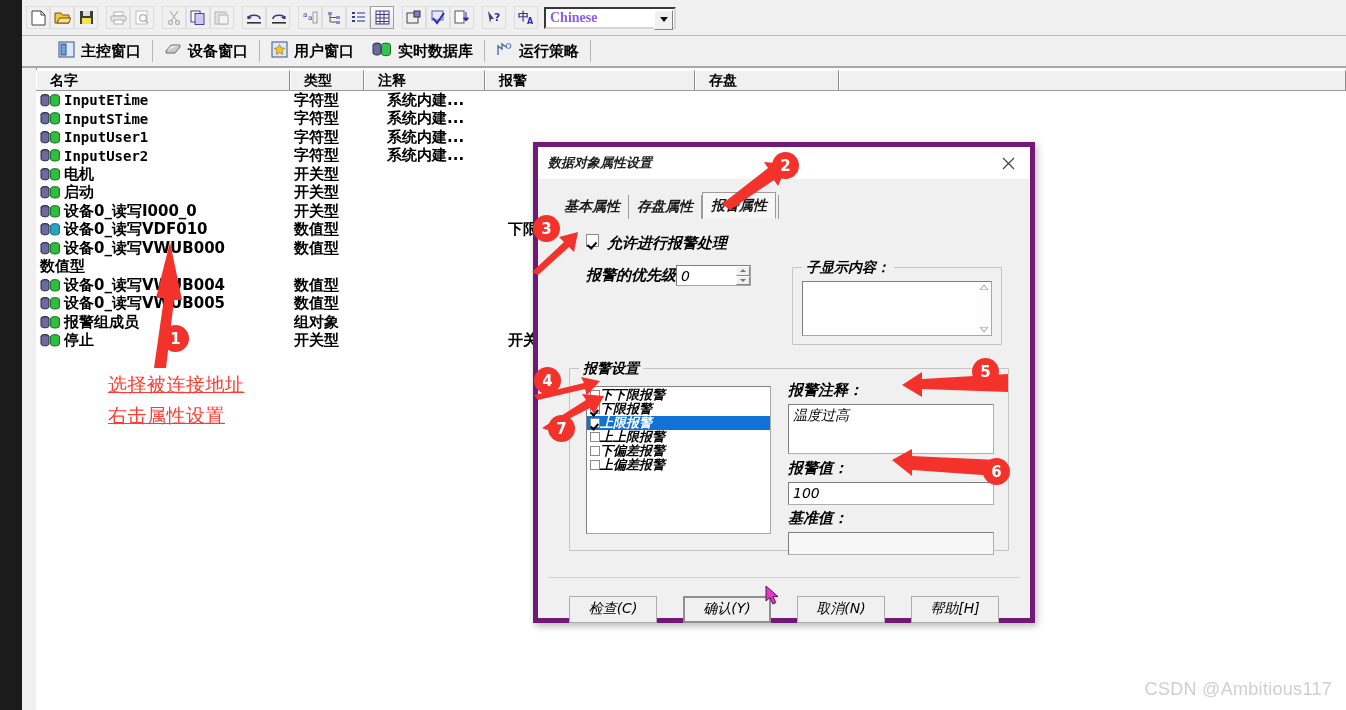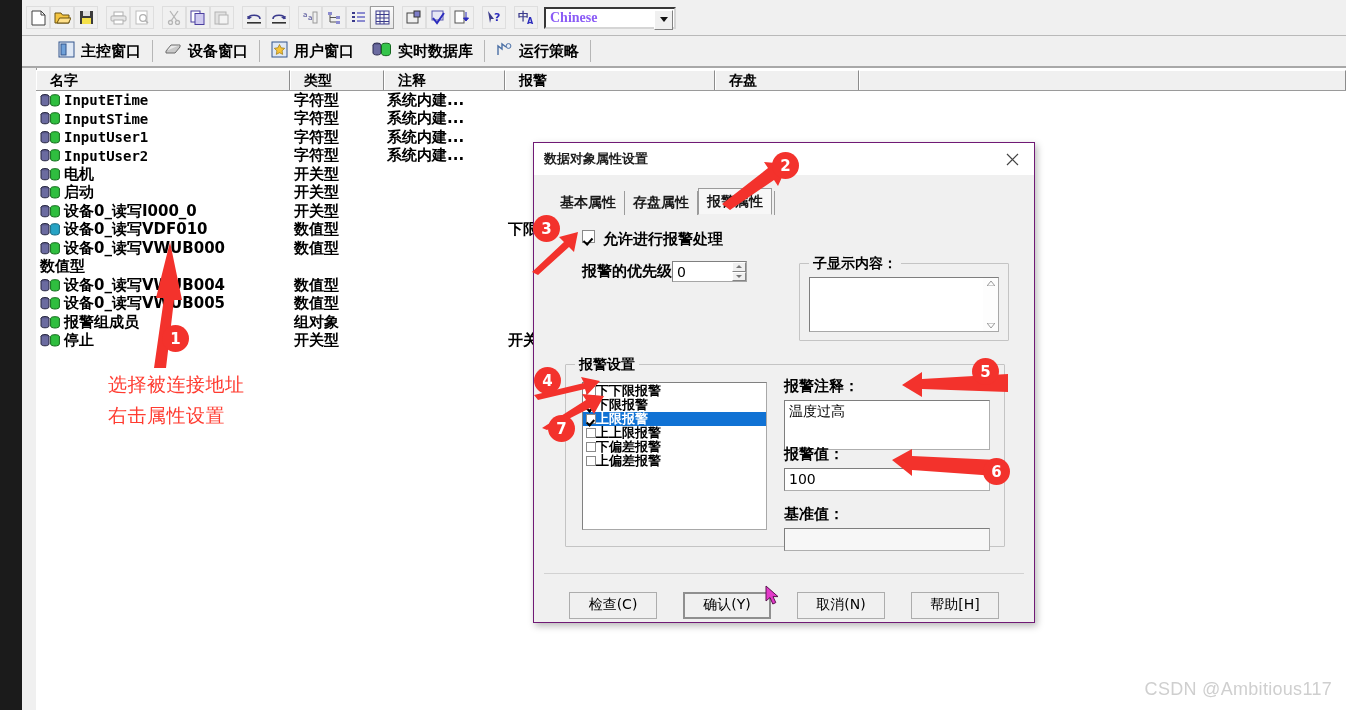--- a/index.html
+++ b/index.html
@@ -49,25 +49,25 @@
   .cell-name{width:254px;display:flex;align-items:center;gap:2px;padding-left:4px;box-sizing:border-box;}
   .cell-type{width:93px;box-sizing:border-box;padding-left:4px;}
   .cell-note{width:121px;box-sizing:border-box;padding-left:4px;}
   .cell-alarm{width:210px;box-sizing:border-box;padding-left:4px;}
   .cell-save{width:160px;box-sizing:border-box;padding-left:4px;}
   .celltxt{font-size:15px;font-weight:bold;color:#000;font-family:"DejaVu Sans",sans-serif;white-space:nowrap;}
   .celltxt.mono{font-family:"DejaVu Sans Mono",monospace;font-size:14px;}
 
   
   .redtext{position:absolute;font-size:19px;color:#ff3b30;font-weight:500;
-           font-family:"DejaVu Sans",sans-serif;white-space:nowrap;letter-spacing:.5px;}
+           font-family:"DejaVu Sans",sans-serif;white-space:nowrap;letter-spacing:.5px;text-decoration:underline;}
 
   
   .dlg{position:absolute;left:533px;top:142px;width:502px;height:481px;background:#701a75;
-       border:1px solid #701a75;box-shadow:2px 3px 7px rgba(0,0,0,.28);box-sizing:border-box;}
+       border:5px solid #701a75;box-shadow:2px 3px 7px rgba(0,0,0,.28);box-sizing:border-box;font-style:italic;}
   .dlg-title{height:32px;background:#ffffff;display:flex;align-items:center;
              padding:0 0 0 10px;box-sizing:border-box;position:relative;}
   .dlg-title .t{font-size:13px;color:#202020;font-weight:bold;font-family:"DejaVu Sans",sans-serif;}
   .dlg-close{position:absolute;right:0;top:0;width:44px;height:32px;display:flex;align-items:center;justify-content:center;}
   .dlg-body{position:absolute;left:0;top:32px;right:0;bottom:0;background:#f0f0f0;}
 
   .tabs{position:absolute;left:18px;top:14px;display:flex;align-items:flex-end;height:26px;}
   .tab{height:24px;padding:0 8px;display:flex;align-items:center;font-size:14px;font-weight:bold;
        color:#1a1a1a;font-family:"DejaVu Sans",sans-serif;border-right:1px solid #9b9b9b;}
   .tab.active{background:#f7f7f7;border:1px solid #9b9b9b;border-bottom-color:#f0f0f0;height:25px;}
@@ -83,21 +83,21 @@
         border-left-color:#7f7f7f;display:flex;align-items:center;box-sizing:border-box;position:relative;}
   .spin span{font-size:14px;padding-left:4px;color:#000;font-family:"DejaVu Sans",sans-serif;}
   .spin .btns{position:absolute;right:0;top:0;width:14px;height:19px;display:flex;flex-direction:column;}
   .spin .btns div{flex:1;background:#f0f0f0;border:1px solid #fff;border-right-color:#858585;
         border-bottom-color:#858585;display:flex;align-items:center;justify-content:center;box-sizing:border-box;}
 
   .grp{position:absolute;border:1px solid #c4c4c4;border-radius:1px;box-sizing:border-box;}
   .grp > .gt{position:absolute;top:-9px;left:9px;background:#f0f0f0;padding:0 4px;font-size:14px;
              font-weight:bold;color:#000;font-family:"DejaVu Sans",sans-serif;}
 
-  .subbox{position:absolute;left:265px;top:88px;width:210px;height:78px;}
+  .subbox{position:absolute;left:254px;top:88px;width:210px;height:78px;}
   .subta{position:absolute;left:9px;top:13px;right:9px;bottom:8px;background:#fff;
          border:1px solid #a8a8a8;border-top-color:#7e7e7e;border-left-color:#7e7e7e;box-sizing:border-box;}
   .subta .sb{position:absolute;right:0;top:0;width:15px;bottom:0;background:#fdfdfd;
        display:flex;flex-direction:column;justify-content:space-between;align-items:center;padding:3px 0;box-sizing:border-box;}
 
   .alarmgrp{left:31px;top:189px;width:440px;height:183px;}
   .alist{position:absolute;left:16px;top:17px;width:185px;height:148px;background:#fff;
          border:1px solid #a8a8a8;border-top-color:#818181;border-left-color:#818181;
          box-sizing:border-box;overflow:hidden;padding-top:1px;}
   .arow{height:14px;display:flex;align-items:center;gap:0;padding-left:3px;box-sizing:border-box;}
@@ -349,21 +349,21 @@
           </svg>
       </span>
       <span class="mlabel">运行策略</span>
     </div>
     <div class="mdiv"></div>
   </div>
 
   <div class="listpane">
     <div class="lhead">
       <div class="hc" style="width:254px">名字</div>
-      <div class="hc" style="width:94px">类型</div>
+      <div class="hc" style="width:74px">类型</div>
       <div class="hc" style="width:121px">注释</div>
       <div class="hc" style="width:210px">报警</div>
       <div class="hc" style="width:144px">存盘</div>
       <div class="hc" style="flex:1"></div>
     </div>
     <div class="rowarea" id="rowarea">
         <div class="lrow">
           <div class="cell-name">
             <span>
               <svg width="22" height="15" viewBox="0 0 22 15" style="display:block">
@@ -681,21 +681,21 @@
               <span class="achk"></span>
               <span class="alb">上偏差报警</span>
             </div>
           </div>
 
         <div class="ffield" style="left:218px;top:12px;">
           <div class="flbl">报警注释：</div>
           <div class="finput" style="width:206px;height:50px;margin-top:4px;">温度过高</div>
         </div>
 
-        <div class="ffield" style="left:218px;top:80px;">
+        <div class="ffield" style="left:218px;top:90px;">
           <div class="flbl">报警值：</div>
           <div class="finput" style="width:206px;height:23px;margin-top:4px;">100</div>
         </div>
 
         <div class="ffield" style="left:218px;top:140px;">
           <div class="flbl">基准值：</div>
           <div class="finput" style="width:206px;height:23px;margin-top:4px;background:#f7f7f7;"></div>
         </div>
       </div>
 

